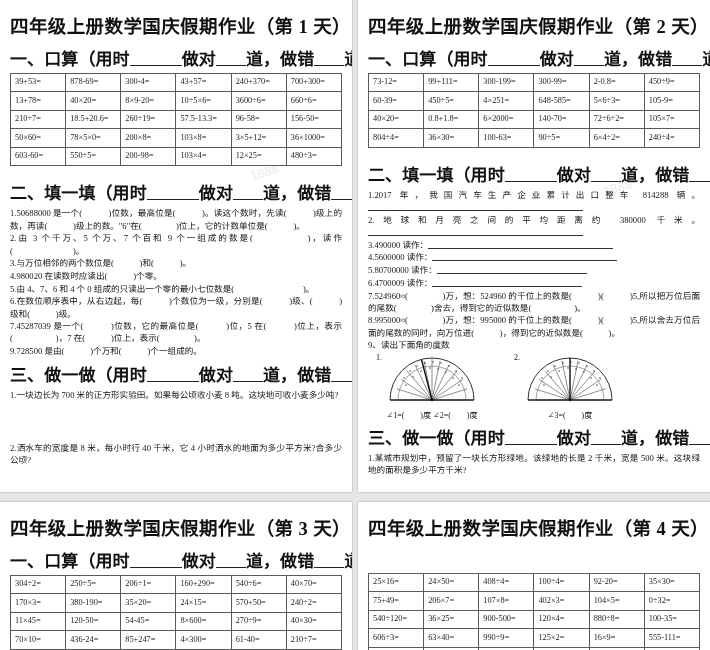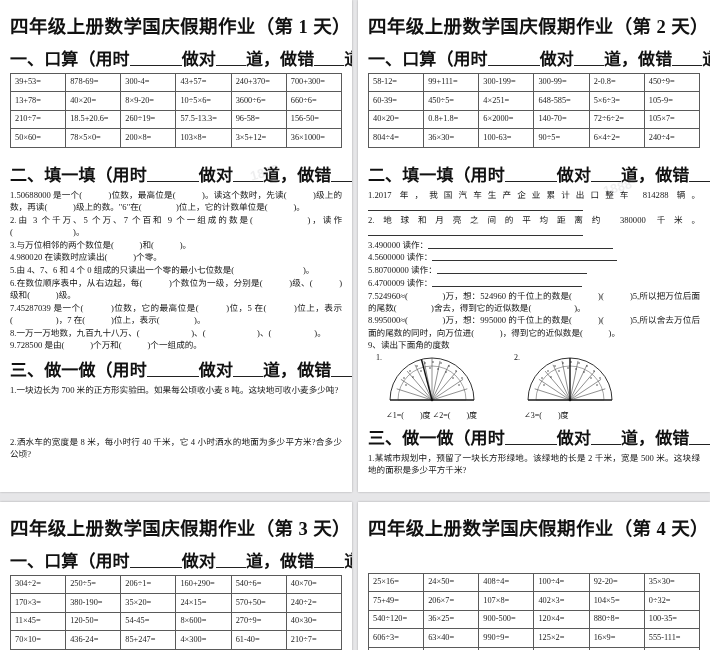--- a/index.html
+++ b/index.html
@@ -123,20 +123,21 @@
   }
   .prot-block { position: relative; }
   .prot-num {
     font-size: 8px;
     position: absolute;
     top: -1px;
     left: -10px;
   }
   .prot-caption {
     font-size: 8px;
+    text-align: center;
     margin-top: 1px;
     white-space: nowrap;
   }
 
   
   .wm {
     position: absolute;
     color: rgba(120,120,130,0.13);
     font-size: 13px;
     font-weight: bold;
@@ -187,35 +188,42 @@
           <td>156-50=</td>
         </tr>
         <tr>
           <td>50×60=</td>
           <td>78×5×0=</td>
           <td>200×8=</td>
           <td>103×8=</td>
           <td>3×5+12=</td>
           <td>36×1000=</td>
         </tr>
+        <tr>
+          <td>603-60=</td>
+          <td>550÷5=</td>
+          <td>200-98=</td>
+          <td>103×4=</td>
+          <td>12×25=</td>
+          <td>480÷3=</td>
+        </tr>
       </tbody>
     </table>
 
     <div class="sec-head">
       <span>二、填一填（用时</span><span class="blank-long"></span><span>做对</span><span class="blank-mid"></span><span>道，做错</span><span class="blank-mid"></span><span>道）</span>
     </div>
 
     <div class="q">1.50688000 是一个(　　　)位数，最高位是(　　　)。读这个数时，先读(　　　)级上的数，再读(　　　)级上的数。"6"在(　　　　)位上，它的计数单位是(　　　)。</div>
     <div class="q">2.由 3 个千万、5 个万、7 个百和 9 个一组成的数是(　　　　　)，读作(　　　　　　　)。</div>
     <div class="q">3.与万位相邻的两个数位是(　　　)和(　　　)。</div>
     <div class="q">4.980020 在读数时应读出(　　　)个零。</div>
     <div class="q">5.由 4、7、6 和 4 个 0 组成的只读出一个零的最小七位数是(　　　　　　　　)。</div>
     <div class="q">6.在数位顺序表中，从右边起，每(　　　)个数位为一级，分别是(　　　)级、(　　　)级和(　　　)级。</div>
     <div class="q">7.45287039 是一个(　　　)位数，它的最高位是(　　　)位，5 在(　　　)位上，表示(　　　　　)，7 在(　　　)位上，表示(　　　　)。</div>
-    <div class="q">8.一万一万地数，九百九十八万、(　　　　　　)、(　　　　　　)、(　　　　　)。</div>
     <div class="q">9.728500 是由(　　　)个万和(　　　)个一组成的。</div>
 
     <div class="sec-head">
       <span>三、做一做（用时</span><span class="blank-long"></span><span>做对</span><span class="blank-mid"></span><span>道，做错</span><span class="blank-mid"></span><span>道）</span>
     </div>
 
     <div class="q">1.一块边长为 700 米的正方形实验田。如果每公顷收小麦 8 吨。这块地可收小麦多少吨?</div>
     <div class="gap-lg"></div>
     <div class="q">2.洒水车的宽度是 8 米，每小时行 40 千米，它 4 小时洒水的地面为多少平方米?合多少公顷?</div>
   </div>
@@ -224,21 +232,21 @@
     <div class="wm" style="left:245px; top:180px;">1888</div>
     <div class="doc-title">四年级上册数学国庆假期作业（第 2 天）</div>
 
     <div class="sec-head">
       <span>一、口算（用时</span><span class="blank-long"></span><span>做对</span><span class="blank-mid"></span><span>道，做错</span><span class="blank-mid"></span><span>道）</span>
     </div>
 
     <table class="calc">
       <tbody>
         <tr>
-          <td>58-12=</td>
+          <td>73-12=</td>
           <td>99+111=</td>
           <td>300-199=</td>
           <td>300-99=</td>
           <td>2-0.8=</td>
           <td>450÷9=</td>
         </tr>
         <tr>
           <td>60-39=</td>
           <td>450÷5=</td>
           <td>4×251=</td>

